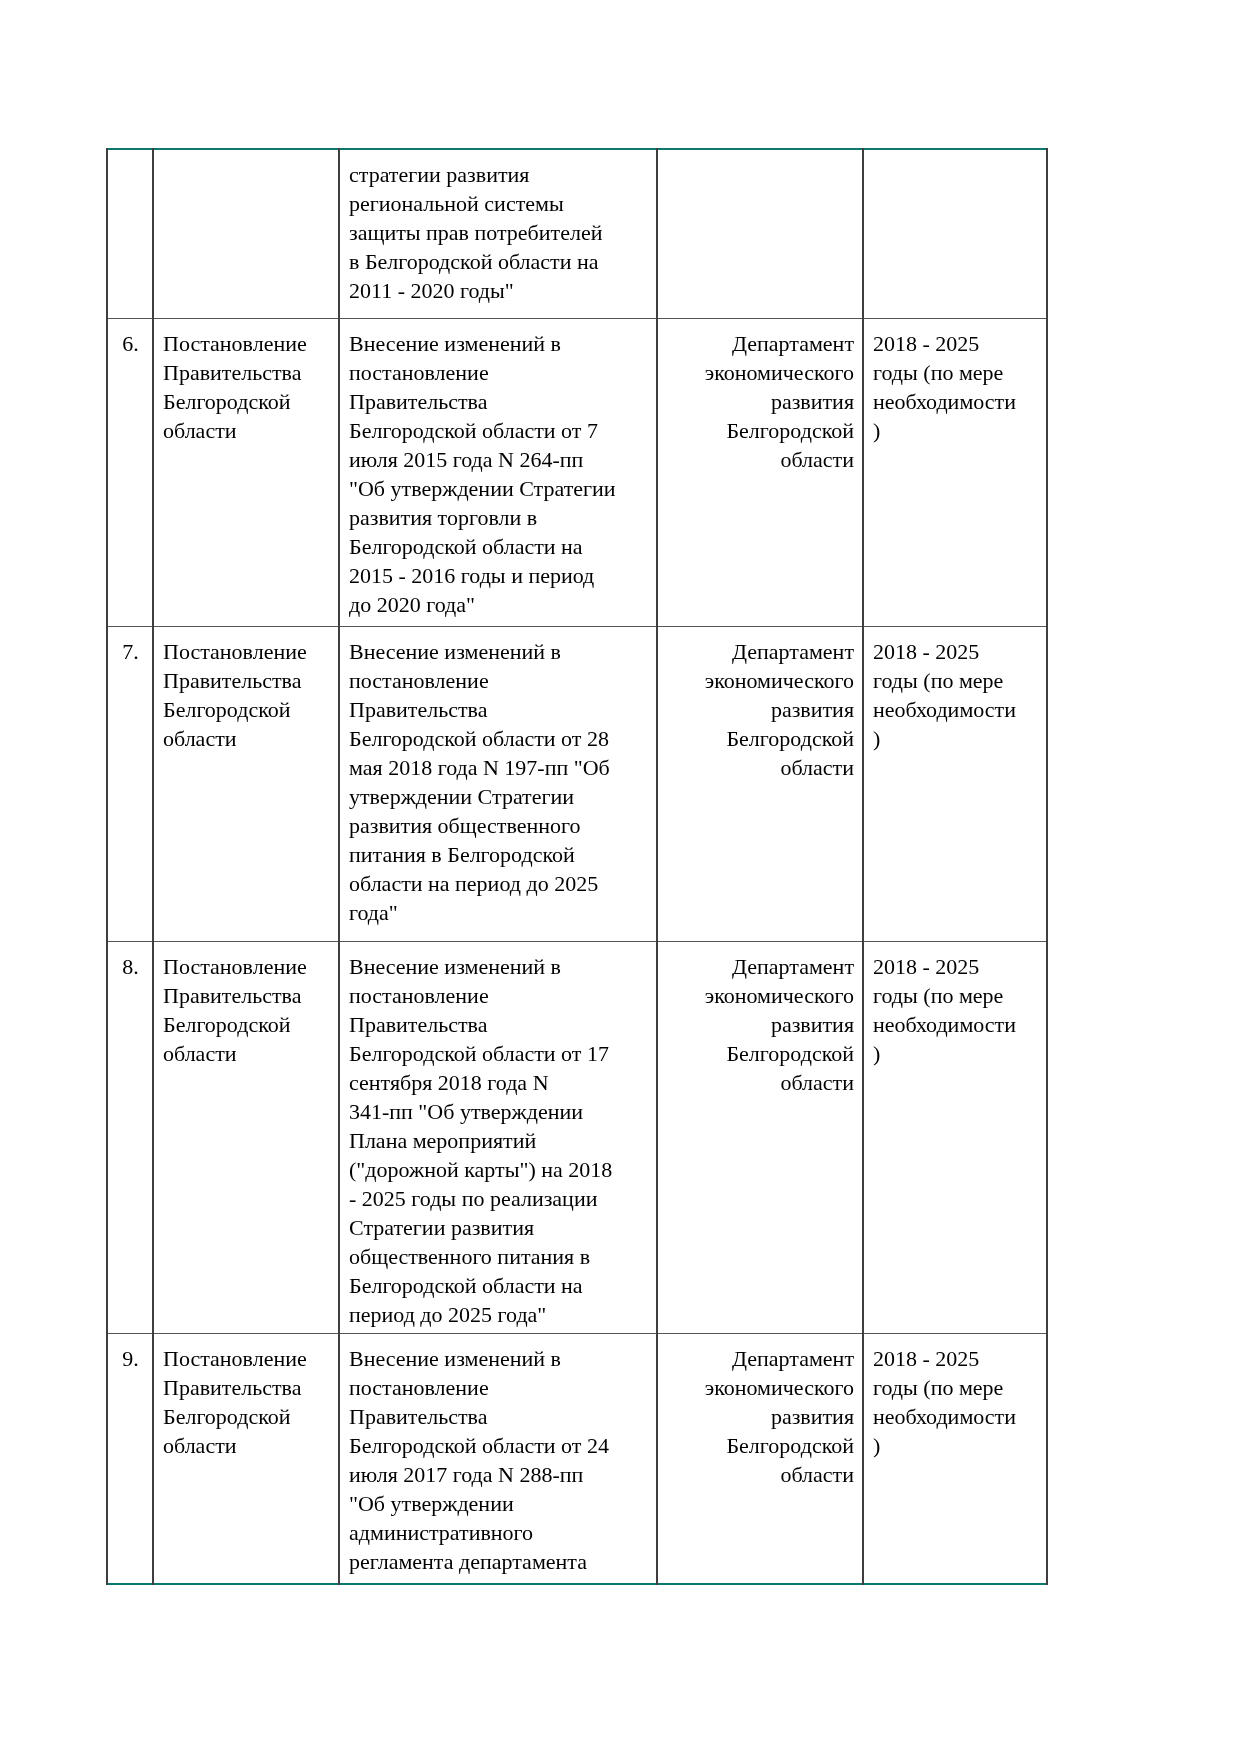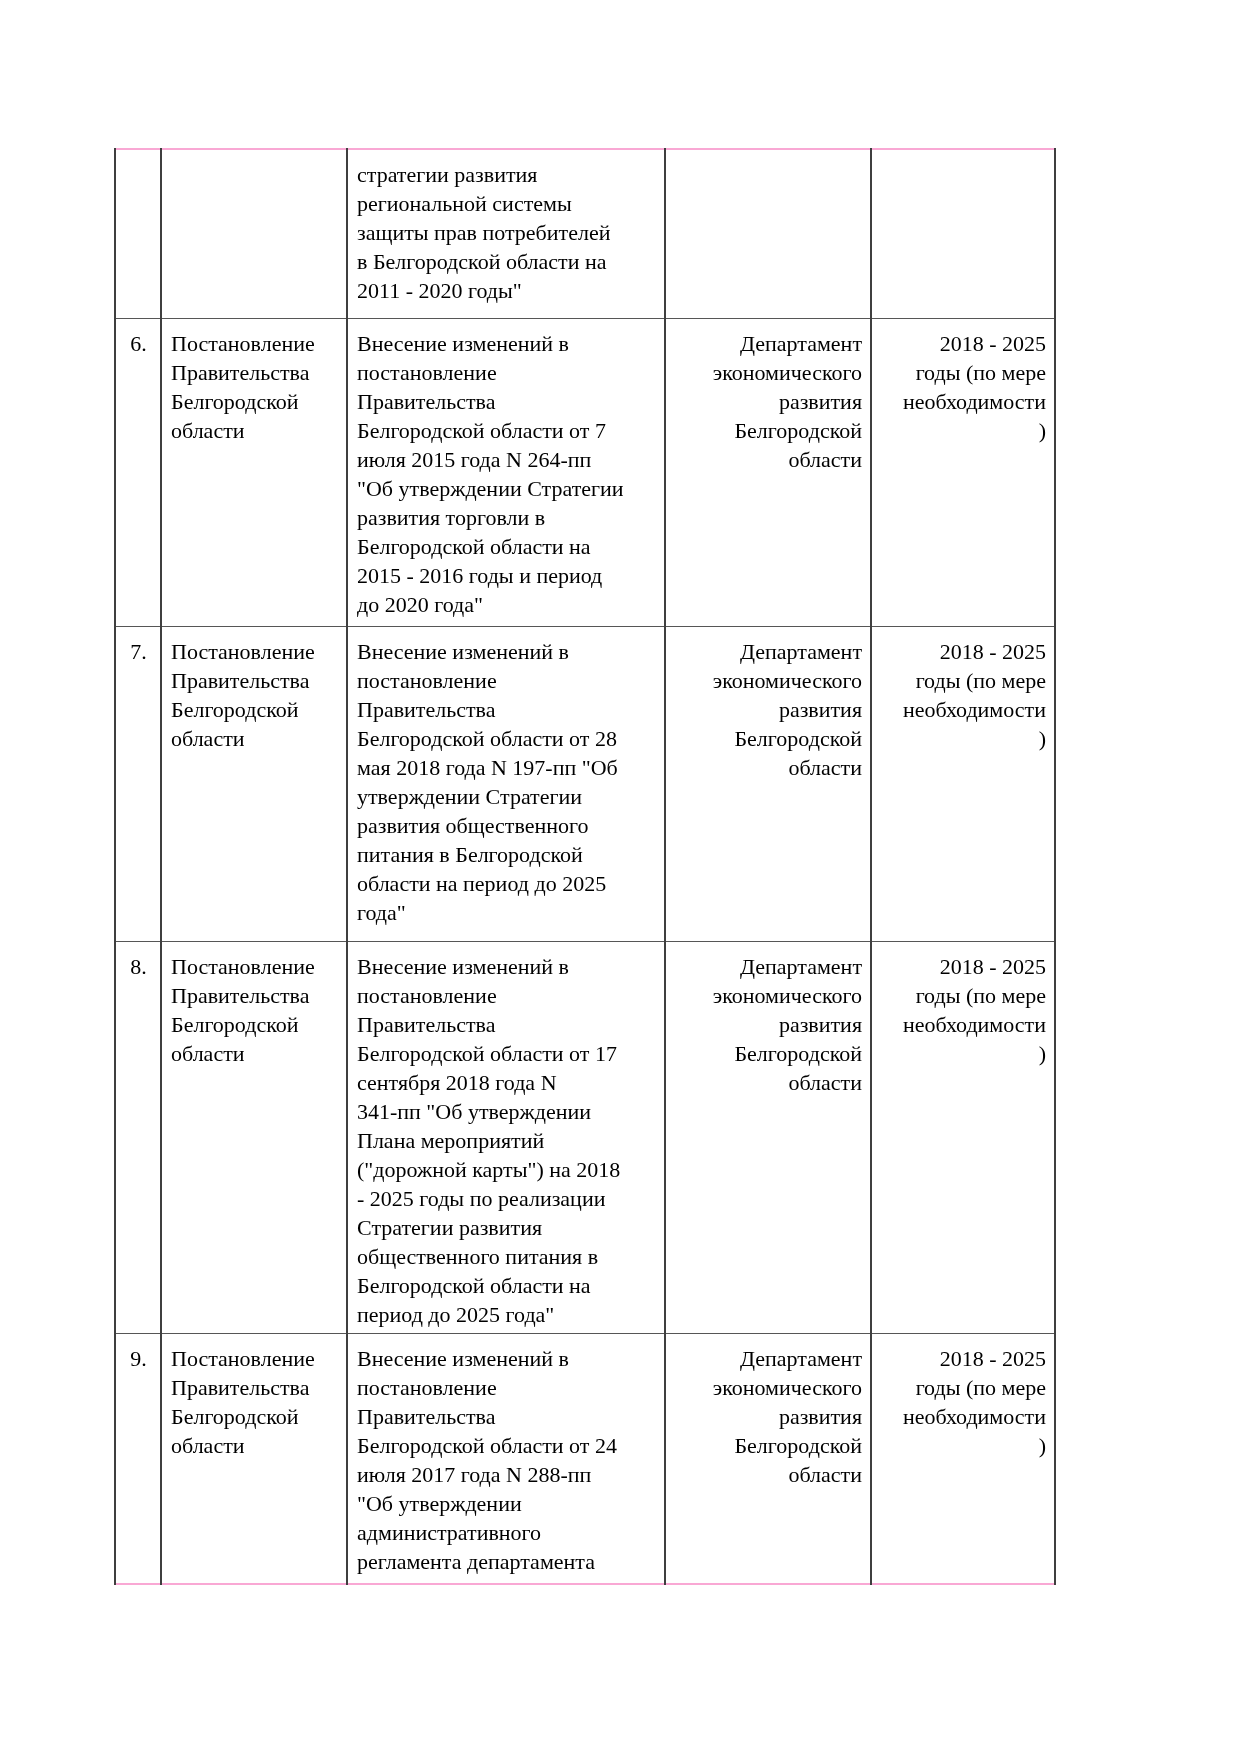--- a/index.html
+++ b/index.html
@@ -7,44 +7,44 @@
     position: relative;
     width: 1240px;
     height: 1754px;
     background: #ffffff;
     color: #000000;
     font-family: "Liberation Serif", "DejaVu Serif", serif;
     overflow: hidden;
   }
   table.doc-table {
     position: absolute;
-    left: 114px;
+    left: 106px;
     top: 148px;
     width: 940px;
     border-collapse: collapse;
     table-layout: fixed;
-    border: 2px solid #f9a8d4;
+    border: 2px solid #0f766e;
   }
   table.doc-table td {
     border-left: 2px solid #3f3f3f;
     border-right: 2px solid #3f3f3f;
     border-top: 1px solid #565656;
     border-bottom: 1px solid #565656;
     vertical-align: top;
     font-size: 22px;
     line-height: 29px;
     white-space: pre-line;
     padding: 10px 8px 4px 9px;
     overflow: hidden;
   }
   td.c-num    { text-align: center; padding-left: 2px; padding-right: 4px; }
   td.c-type   { text-align: left; }
   td.c-action { text-align: left; }
   td.c-exec   { text-align: right; padding-left: 3px; padding-right: 3px; }
-  td.c-period { text-align: right; padding-left: 3px; padding-right: 3px; margin-left: 24px; }
+  td.c-period { text-align: left; padding-left: 3px; padding-right: 3px; margin-left: 24px; }
 </style>
 </head>
 <body>
 
 <div class="page">
   <table class="doc-table">
     <colgroup>
       <col style="width:46px">
       <col style="width:186px">
       <col style="width:318px">

